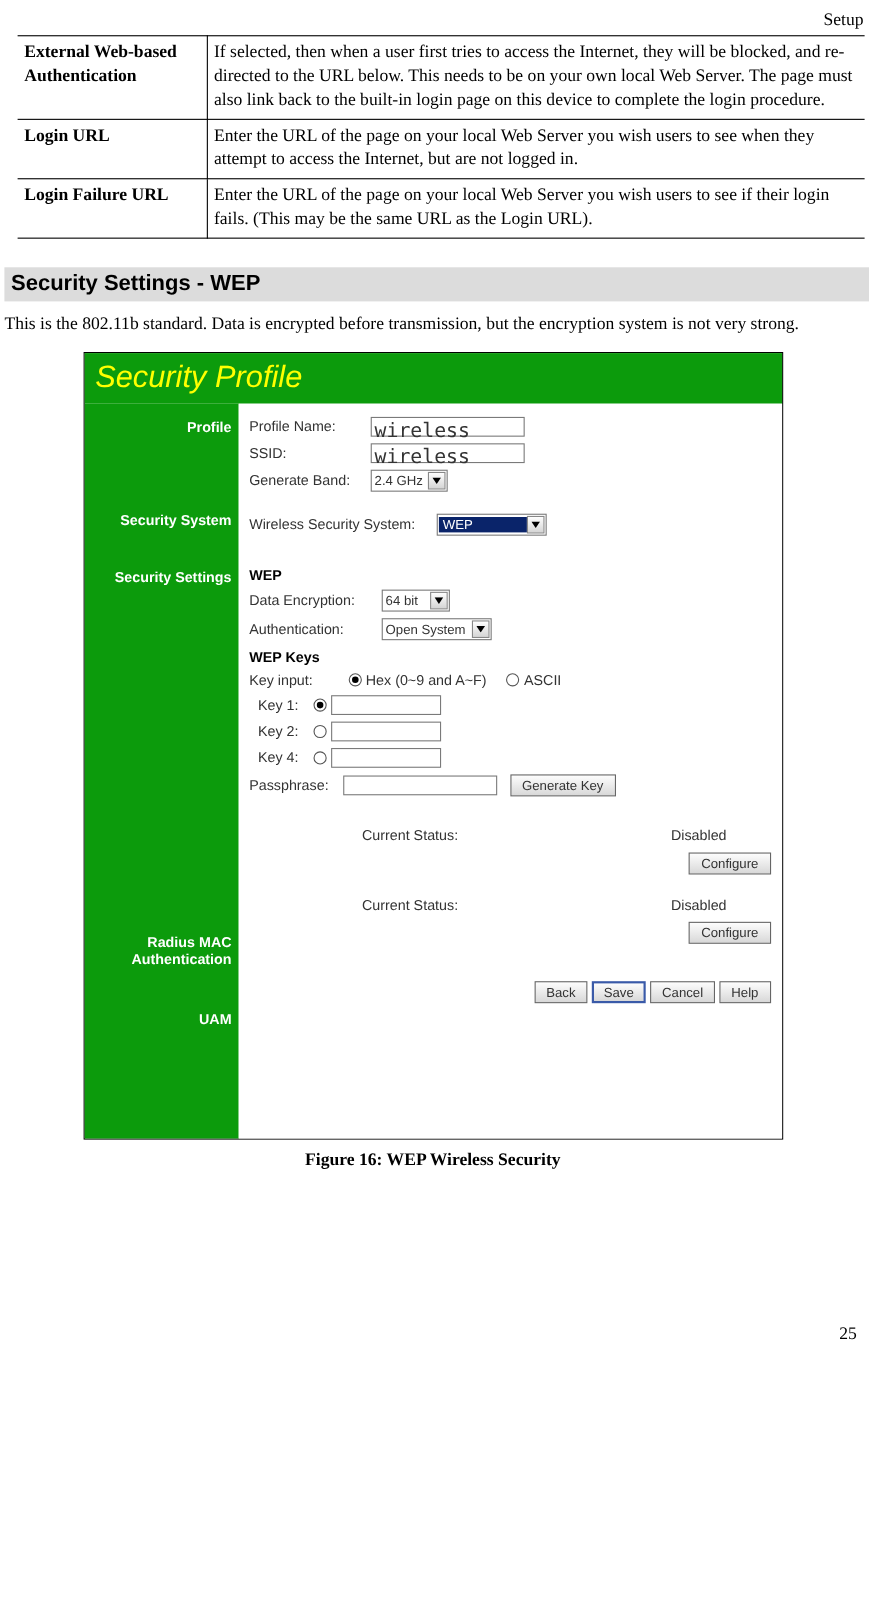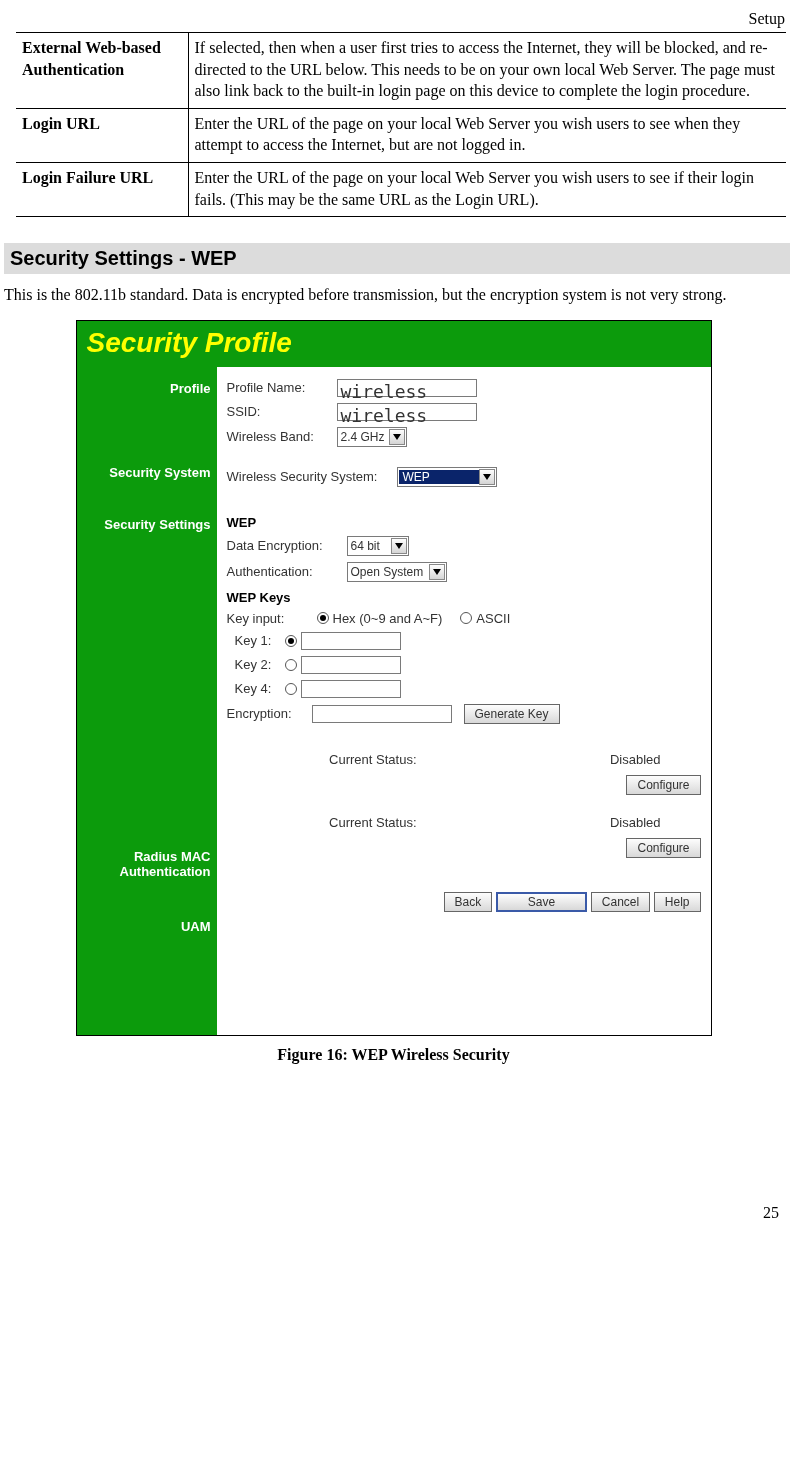--- a/index.html
+++ b/index.html
@@ -56,21 +56,21 @@
     border: 1px solid #000;
     margin: 0 auto 10px auto;
     font-family: Arial, Helvetica, sans-serif;
     font-size: 13px;
     color: #000;
   }
   .fig-title {
     background: #0c9b0c;
     color: #ffff00;
     font-size: 28px;
-    font-weight: bold;
+    font-weight: normal;
     font-style: italic;
     padding: 6px 10px 8px 10px;
   }
   .fig-body { display: flex; }
   .fig-side {
     width: 140px;
     background: #0c9b0c;
     color: #fff;
     font-weight: bold;
     text-align: right;
@@ -125,21 +125,21 @@
   }
   .radio.on::after { content: ""; width: 6px; height: 6px; background: #000; border-radius: 50%; }
   .btn {
     border: 1px solid #666;
     background: linear-gradient(#fdfdfd,#d8d8d8);
     font-size: 12px;
     padding: 2px 10px;
     font-family: Arial, Helvetica, sans-serif;
     display: inline-block;
   }
-  .btn.prime { border: 2px solid #3a5aa8; padding: 1px 30px; }
+  .btn.prime { border: 2px solid #3a5aa8; padding: 1px 9px; }
   .btnrow { text-align: right; margin-top: 8px; }
   .status { display: flex; margin: 4px 0 2px 0; }
   .status .sl { width: 190px; text-align: right; }
   .status .sv { flex: 1; text-align: right; padding-right: 40px; }
   .caption {
     text-align: center;
     font-weight: bold;
     margin: 6px 0 20px 0;
   }
   .pagenum {
@@ -196,21 +196,21 @@
 
         <div class="row">
           <span class="lab">Profile Name:</span>
           <span class="tb" style="width:140px">wireless</span>
         </div>
         <div class="row">
           <span class="lab">SSID:</span>
           <span class="tb" style="width:140px">wireless</span>
         </div>
         <div class="row">
-          <span class="lab">Wireless Band:</span>
+          <span class="lab">Generate Band:</span>
           <span class="sel">
             <span class="selv">2.4 GHz</span>
             <span class="dropbtn">
                 <svg viewBox="0 0 8 6">
                   <path d="M0 0 L8 0 L4 6 Z" fill="#000"></path>
                 </svg>
               </span>
           </span>
         </div>
 
@@ -273,21 +273,21 @@
           <span class="radio"></span>
           <span class="tb keyin"></span>
         </div>
         <div class="keyrow">
           <span class="kl">Key 4:</span>
           <span class="radio"></span>
           <span class="tb keyin"></span>
         </div>
 
         <div class="row" style="margin-top:6px">
-          <span class="lab" style="width:85px">Encryption:</span>
+          <span class="lab" style="width:85px">Passphrase:</span>
           <span class="tb" style="width:140px"></span>
           <span style="width:12px"></span>
           <span class="btn">Generate Key</span>
         </div>
 
         <div style="height:18px"></div>
 
         <div class="status">
           <span class="sl">Current Status:</span>
           <span class="sv">Disabled</span>

